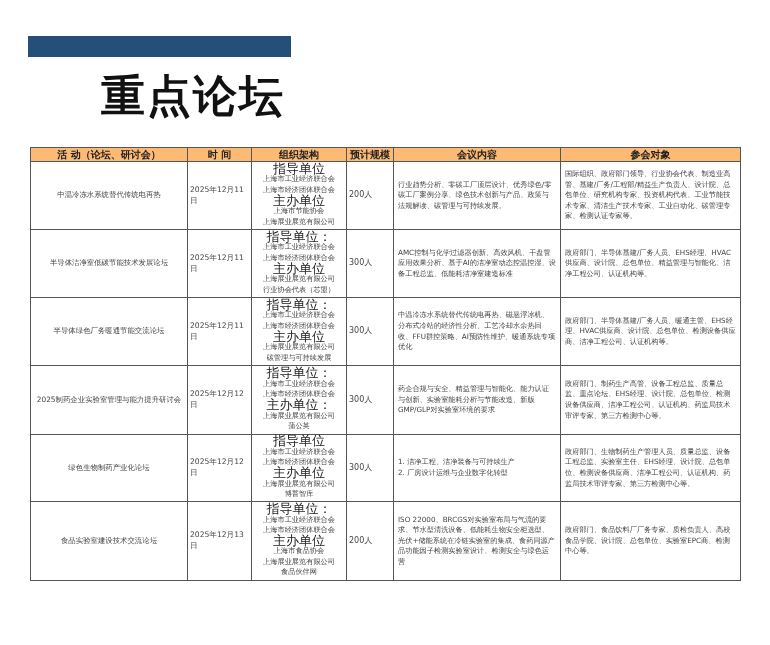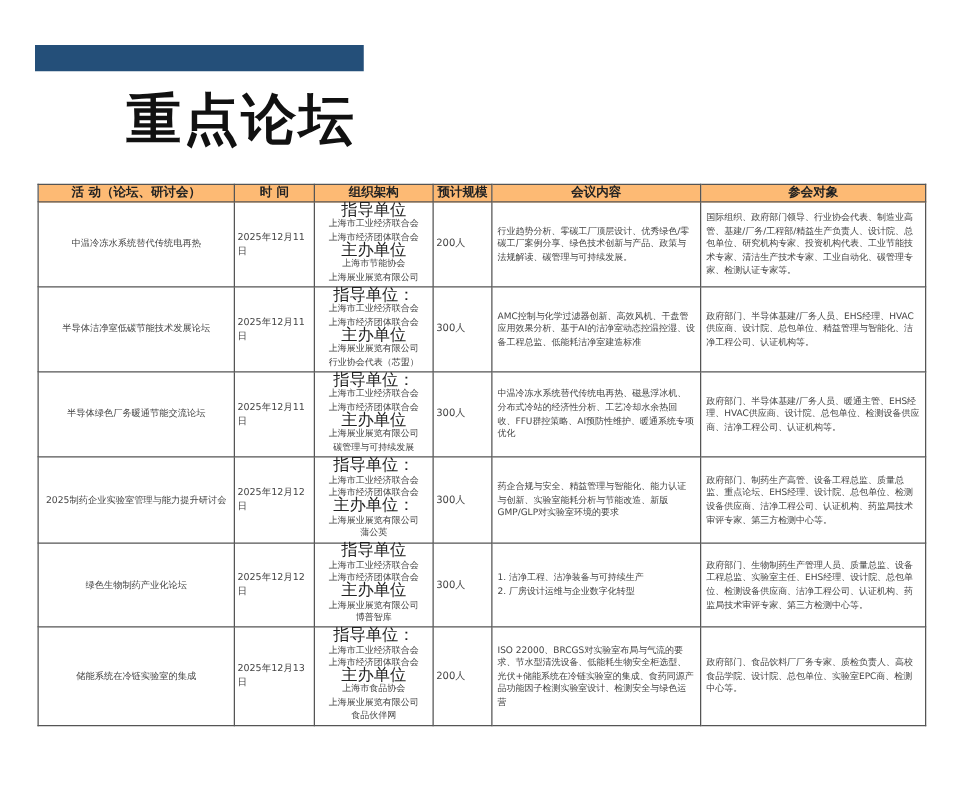--- a/index.html
+++ b/index.html
@@ -142,21 +142,21 @@
           <td class="scale">300人</td>
           <td>
             <span class="txt" style="white-space:pre-line">1. 洁净工程、洁净装备与可持续生产
 2. 厂房设计运维与企业数字化转型</span>
           </td>
           <td>
             <span class="txt">政府部门、生物制药生产管理人员、质量总监、设备工程总监、实验室主任、EHS经理、设计院、总包单位、检测设备供应商、洁净工程公司、认证机构、药监局技术审评专家、第三方检测中心等。</span>
           </td>
         </tr>
         <tr style="height: 79px;">
-          <td class="name">储能系统在冷链实验室的集成</td>
+          <td class="name">食品实验室建设技术交流论坛</td>
           <td class="date">2025年12月13日</td>
           <td class="c">
             <span class="org-line org-head">指导单位：</span>
             <span class="org-line">上海市工业经济联合会</span>
             <span class="org-line">上海市经济团体联合会</span>
             <span class="org-line org-head">主办单位</span>
             <span class="org-line">上海市食品协会</span>
             <span class="org-line">上海展业展览有限公司</span>
             <span class="org-line">食品伙伴网</span>
           </td>

